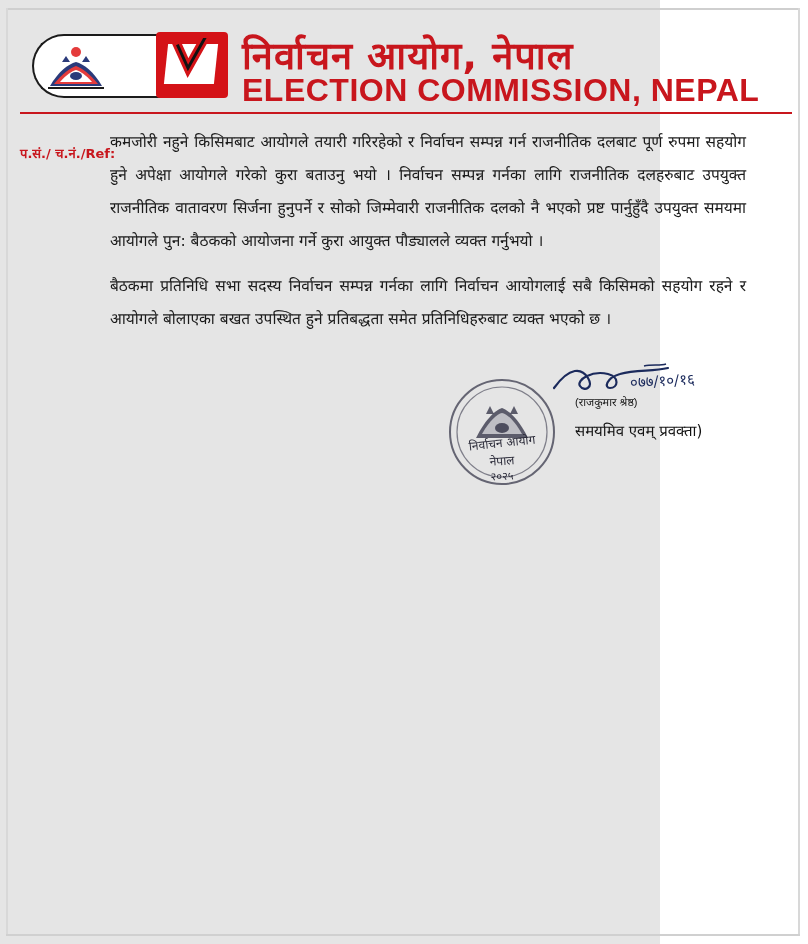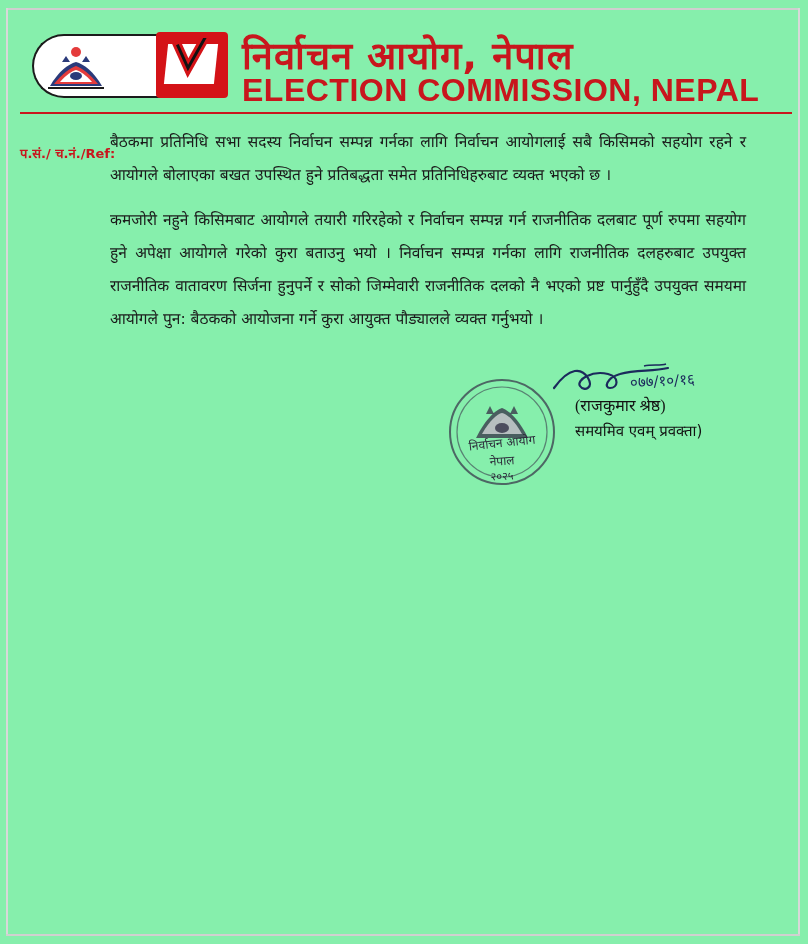--- a/index.html
+++ b/index.html
@@ -11,23 +11,23 @@
     width: 808px;
     height: 944px;
     font-family: "DejaVu Sans", sans-serif;
     position: relative;
     overflow: hidden;
   }
 
   .page {
     position: absolute;
     left: 0; top: 0;
-    width: 808px;
+    width: 660px;
     height: 944px;
-    background: #86efac;
+    background: #e5e5e5;
     box-sizing: border-box;
   }
 
   
   .paper-edge-top {
     position: absolute;
     left: 6px; top: 8px;
     width: 794px; height: 2px;
     background: #cfcfcf;
   }
@@ -188,22 +188,22 @@
     font-family: "DejaVu Sans", sans-serif;
     font-size: 15px;
     color: #1b2a5c;
     white-space: nowrap;
     transform: rotate(-3deg);
   }
   .sig-name {
     position: absolute;
     left: 135px;
     top: 32px;
-    font-family: Liberation Serif, serif;
-    font-size: 16px;
+    font-family: Liberation Sans, sans-serif;
+    font-size: 11px;
     color: #121212;
     white-space: nowrap;
   }
   .sig-post {
     position: absolute;
     left: 135px;
     top: 58px;
     font-family: "DejaVu Sans", sans-serif;
     font-size: 15px;
     color: #121212;
@@ -286,22 +286,22 @@
     <div class="title-np">निर्वाचन आयोग, नेपाल</div>
 
     <div class="title-en">ELECTION COMMISSION, NEPAL</div>
   </div>
 
   <div class="head-rule"></div>
 
   <div class="ref-label">प.सं./ च.नं./Ref:</div>
 
   <div class="body-text">
+    <p>कमजोरी नहुने किसिमबाट आयोगले तयारी गरिरहेको र निर्वाचन सम्पन्न गर्न राजनीतिक दलबाट पूर्ण रुपमा सहयोग हुने अपेक्षा आयोगले गरेको कुरा बताउनु भयो । निर्वाचन सम्पन्न गर्नका लागि राजनीतिक दलहरुबाट उपयुक्त राजनीतिक वातावरण सिर्जना हुनुपर्ने र सोको जिम्मेवारी राजनीतिक दलको नै भएको प्रष्ट पार्नुहुँदै उपयुक्त समयमा आयोगले पुन: बैठकको आयोजना गर्ने कुरा आयुक्त पौड्यालले व्यक्त गर्नुभयो ।</p>
     <p>बैठकमा प्रतिनिधि सभा सदस्य निर्वाचन सम्पन्न गर्नका लागि निर्वाचन आयोगलाई सबै किसिमको सहयोग रहने र आयोगले बोलाएका बखत उपस्थित हुने प्रतिबद्धता समेत प्रतिनिधिहरुबाट व्यक्त भएको छ ।</p>
-    <p>कमजोरी नहुने किसिमबाट आयोगले तयारी गरिरहेको र निर्वाचन सम्पन्न गर्न राजनीतिक दलबाट पूर्ण रुपमा सहयोग हुने अपेक्षा आयोगले गरेको कुरा बताउनु भयो । निर्वाचन सम्पन्न गर्नका लागि राजनीतिक दलहरुबाट उपयुक्त राजनीतिक वातावरण सिर्जना हुनुपर्ने र सोको जिम्मेवारी राजनीतिक दलको नै भएको प्रष्ट पार्नुहुँदै उपयुक्त समयमा आयोगले पुन: बैठकको आयोजना गर्ने कुरा आयुक्त पौड्यालले व्यक्त गर्नुभयो ।</p>
   </div>
 
   <div class="seal">
     <svg width="120" height="120" viewBox="0 0 120 120">
       <circle cx="60" cy="60" r="52" fill="none" stroke="#3a3a4c" stroke-width="2" opacity="0.75"></circle>
       <circle cx="60" cy="60" r="45" fill="none" stroke="#3a3a4c" stroke-width="1.2" opacity="0.6"></circle>
       <path d="M34 66 C44 46 54 38 60 36 C66 38 76 46 86 66 Z" fill="#3a3a4c" opacity="0.8"></path>
       <path d="M40 62 C48 48 55 42 60 41 C65 42 72 48 80 62 Z" fill="#ffffff" opacity="0.6"></path>
       <ellipse cx="60" cy="56" rx="7" ry="5" fill="#3a3a4c" opacity="0.85"></ellipse>
       <path d="M48 34 L52 42 L44 42 Z" fill="#3a3a4c" opacity="0.8"></path>

